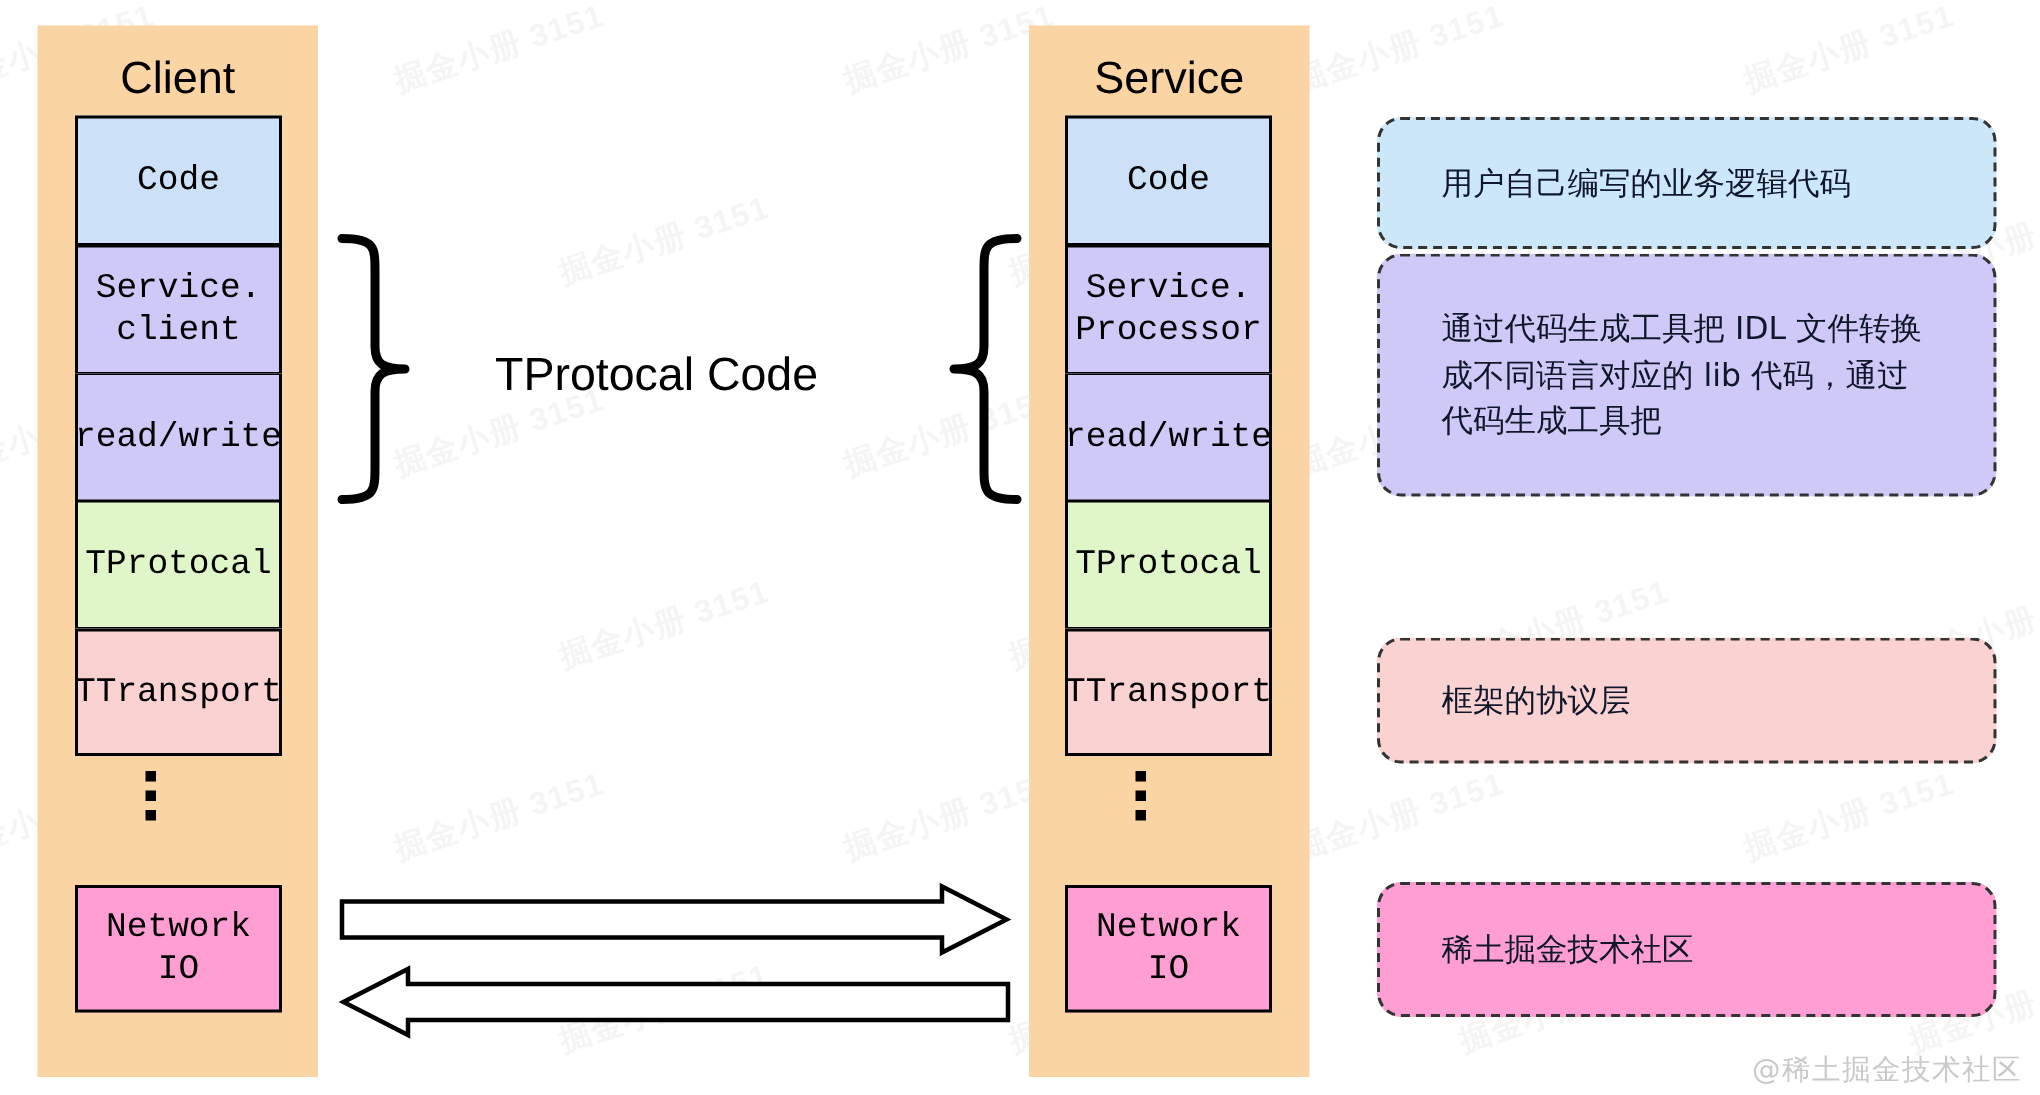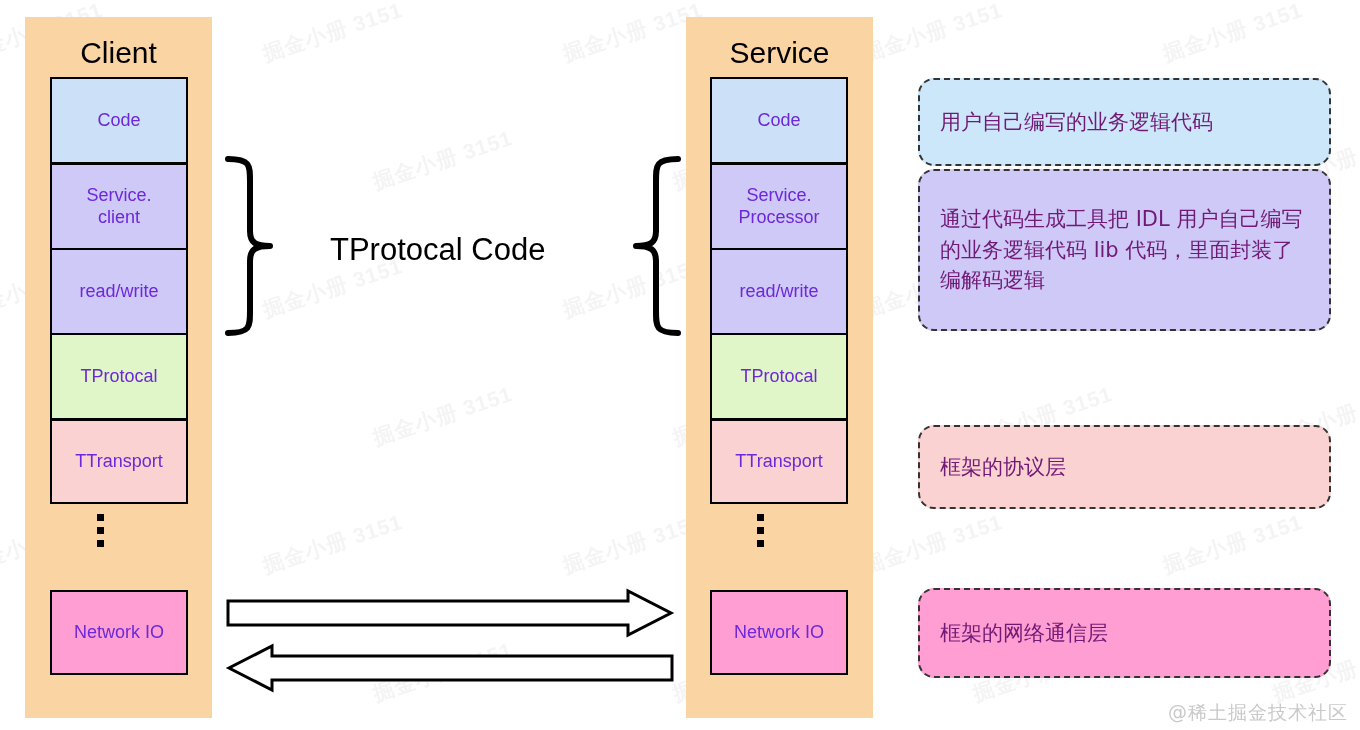--- a/index.html
+++ b/index.html
@@ -48,23 +48,24 @@
 
   
   .cell {
     position: absolute;
     box-sizing: border-box;
     border: 2.5px solid #000000;
     display: flex;
     align-items: center;
     justify-content: center;
     text-align: center;
-    font-size: 18px;
-    color: #6d28d9;
+    font-size: 23px;
+    color: #000000;
     line-height: 1.18;
+    font-family: Liberation Mono, monospace;
   }
   .cell.tight { border-top-width: 1.5px; border-bottom-width: 1.5px; }
 
   
   .vdots {
     position: absolute;
     display: flex;
     flex-direction: column;
     align-items: center;
     justify-content: space-between;
@@ -89,23 +90,23 @@
   .arrow { position: absolute; }
 
   
   .note {
     position: absolute;
     box-sizing: border-box;
     border: 2.5px dashed #333333;
     border-radius: 16px;
     display: flex;
     align-items: center;
-    padding: 6px 20px;
+    padding: 6px 41px;
     font-size: 21px;
-    color: #701a75;
+    color: #0f172a;
     line-height: 1.45;
     font-family: "DejaVu Sans", "Liberation Sans", sans-serif;
   }
 
   
   .brand {
     position: absolute;
     color: #c9c9c9;
     font-size: 19px;
     letter-spacing: 1px;
@@ -225,27 +226,27 @@
 
   <svg class="arrow" style="left:225px; top:643px;" width="450" height="50" viewBox="0 0 450 50">
     <path d="M 447 13 L 47 13 L 47 3 L 4 25 L 47 47 L 47 37 L 447 37 Z" fill="#ffffff" stroke="#000000" stroke-width="3" stroke-linejoin="miter"></path>
   </svg>
 
   <div class="note" style="left:918px; top:78px; width:413px; height:88px; background:#cce7fa;">
     <span>用户自己编写的业务逻辑代码</span>
   </div>
 
   <div class="note" style="left:918px; top:169px; width:413px; height:162px; background:#cfc9f8;">
-    <span>通过代码生成工具把 IDL 用户自己编写的业务逻辑代码 lib 代码，里面封装了编解码逻辑</span>
+    <span>通过代码生成工具把 IDL 文件转换成不同语言对应的 lib 代码，通过代码生成工具把</span>
   </div>
 
 
   <div class="note" style="left:918px; top:425px; width:413px; height:84px; background:#fbd2d2;">
     <span>框架的协议层</span>
   </div>
 
   <div class="note" style="left:918px; top:588px; width:413px; height:90px; background:#ff9ed2;">
-    <span>框架的网络通信层</span>
+    <span>稀土掘金技术社区</span>
   </div>
 
   <div class="brand" style="left:1168px; top:700px;">@稀土掘金技术社区</div>
 
 </div>
 
 </body></html>

